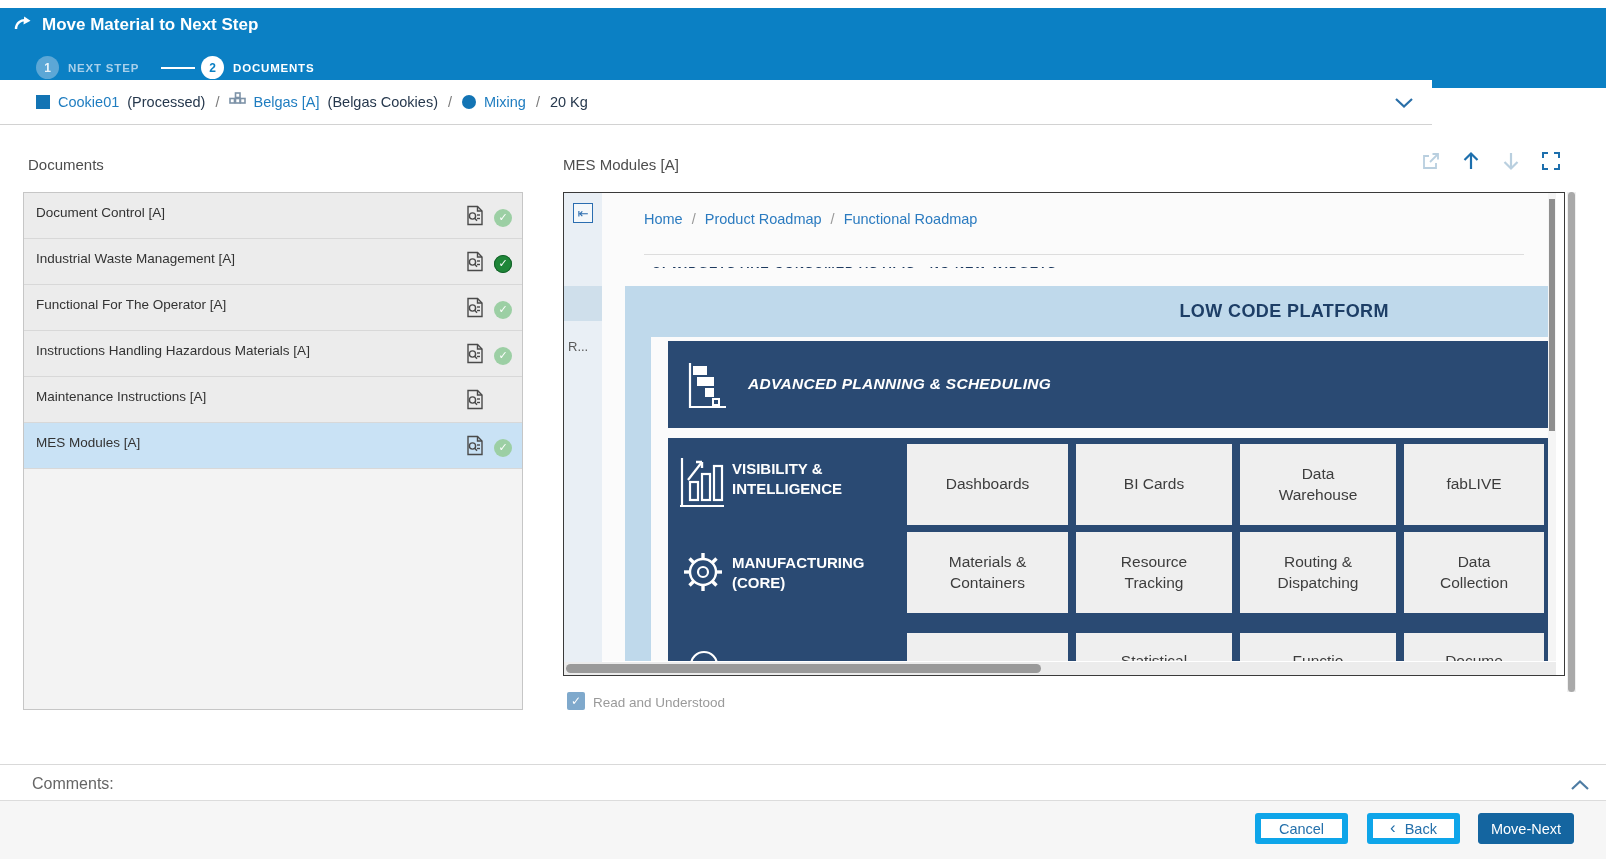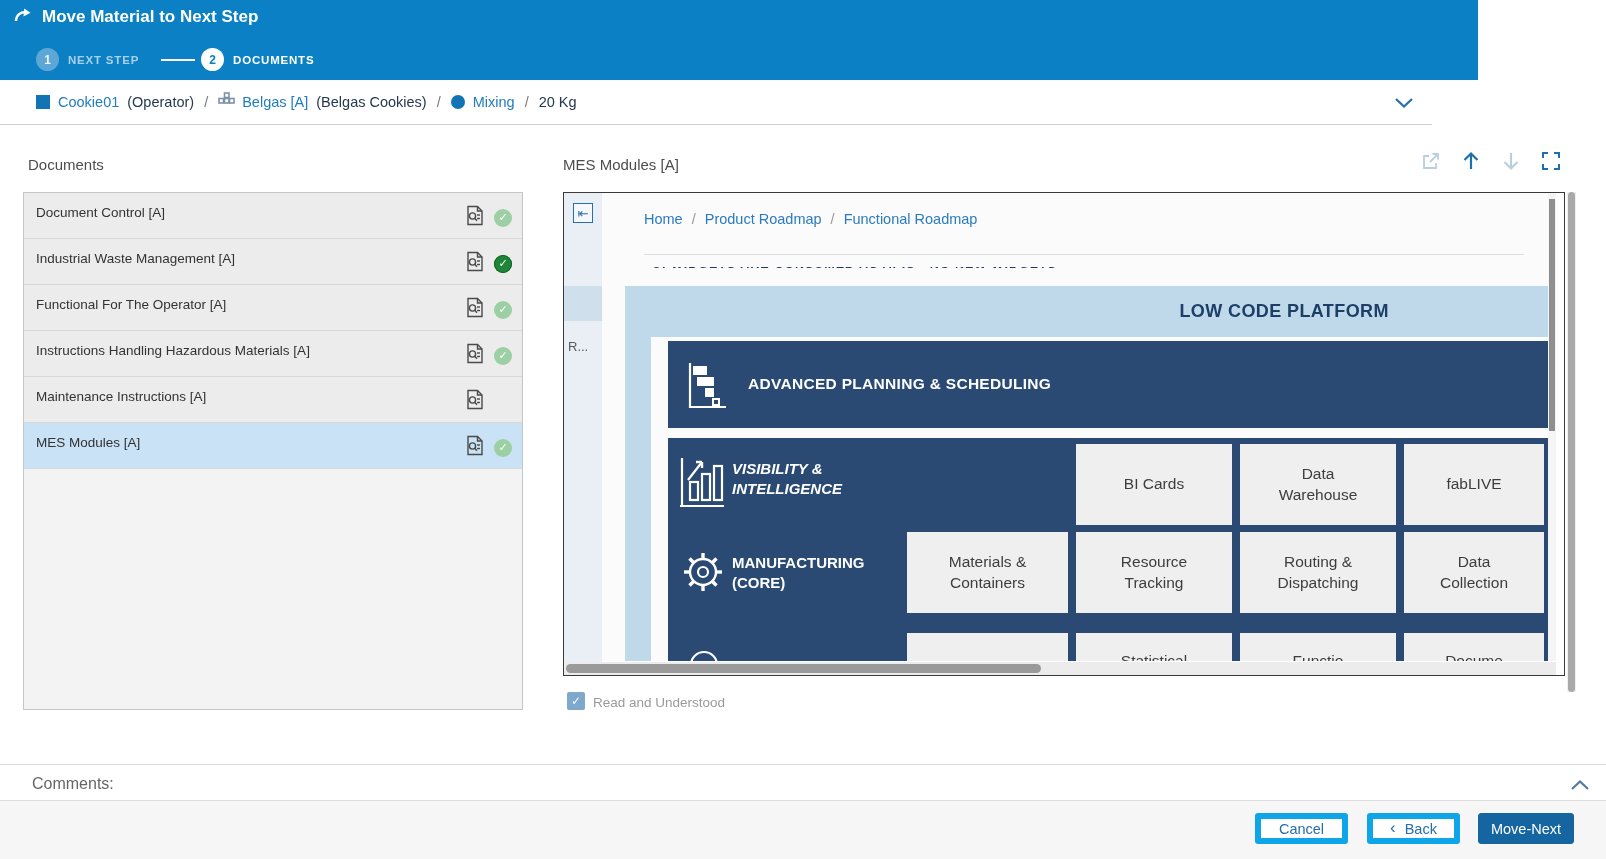--- a/index.html
+++ b/index.html
@@ -1,21 +1,21 @@
 <!DOCTYPE html>
 <html><head>
 <meta charset="utf-8">
 <style>
   * { margin:0; padding:0; box-sizing:border-box; }
   html,body { width:1606px; height:859px; background:#ffffff;
     font-family:"Liberation Sans","DejaVu Sans",sans-serif; }
   .stage { position:relative; width:1606px; height:859px; overflow:hidden; background:#fff; }
 
   
-  .app-header { position:absolute; left:0; top:0; width:1478px; height:80px; background:#0b80c4; }
+  .app-header { position:absolute; left:0; top:8px; width:1606px; height:80px; background:#0b80c4; }
   .hdr-row { position:absolute; left:14px; top:7px; display:flex; align-items:center; gap:9px; }
   .hdr-title { color:#fff; font-size:17px; font-weight:600; }
   .stepper { position:absolute; left:36px; top:48px; display:flex; align-items:center; }
   .step-circle { width:23px; height:23px; border-radius:50%; display:flex; align-items:center; justify-content:center; font-size:12px; font-weight:700; }
   .step1 { background:#5ca7d6; color:#eaf4fb; }
   .step2 { background:#ffffff; color:#0b80c4; }
   .step-label { font-size:11.5px; font-weight:600; letter-spacing:0.8px; margin-left:9px; }
   .lab-muted { color:#a9d0ea; }
   .lab-white { color:#ffffff; }
   .connector { width:34px; height:2px; background:#fff; margin:0 6px 0 22px; }
@@ -55,21 +55,21 @@
   .p-crumb { position:absolute; left:42px; top:18px; font-size:14.5px; color:#999; display:flex; gap:9px; }
   .p-link { color:#2b7bc0; cursor:pointer; }
   .p-divider { position:absolute; left:42px; top:61px; width:880px; height:1px; background:#ddd; }
   .p-clip { position:absolute; left:50px; top:74px; width:520px; height:7px; overflow:hidden; }
   .p-clip span { position:absolute; left:0; top:-10px; font-size:12.5px; font-weight:700; letter-spacing:1px; color:#1e3a5f; white-space:nowrap; }
   .band { position:absolute; left:23px; top:93px; width:931px; height:51px; background:#bfd9eb; }
   .band-label { position:absolute; left:70.8%; top:15px; transform:translateX(-50%); font-size:18px; font-weight:700; letter-spacing:0.4px; color:#1d3e66; }
   .band-side { position:absolute; left:23px; top:144px; width:26px; height:324px; background:#bfd9eb; }
   .aps { position:absolute; left:66px; top:148px; width:900px; height:87px; background:#2a4a73; }
   .aps-icon { position:absolute; left:18px; top:20px; }
-  .aps-label { position:absolute; left:80px; top:34px; color:#fff; font-size:15.5px; font-weight:700; letter-spacing:0.3px; }
+  .aps-label { position:absolute; left:80px; top:34px; color:#fff; font-size:15.5px; font-weight:700; letter-spacing:0.3px;font-style:italic; }
   .grid { position:absolute; left:66px; top:245px; width:900px; height:300px; background:#2a4a73; }
   .g-lab { position:absolute; left:0; width:237px; color:#fff; }
   .g-lab-text { position:absolute; left:64px; font-size:15px; font-weight:700; white-space:pre-line; line-height:1.35; }
   .g-cell { position:absolute; background:#efefef; color:#3d3d3d; font-size:15.5px; display:flex; align-items:center; justify-content:center; text-align:center; line-height:1.35; padding:0 26px; }
   .g-cell.frag { align-items:flex-start; padding-top:18px; }
   .p-vscroll { position:absolute; right:0; top:0; width:8px; height:468px; background:#f5f5f5; }
   .p-vthumb { position:absolute; left:1px; top:6px; width:6px; height:232px; background:#8f8f8f; }
   .v-hscroll { position:absolute; left:0; bottom:0; height:13px; width:992px; background:#ececec; }
   .v-hthumb { position:absolute; left:2px; top:2px; width:475px; height:9px; background:#9a9a9a; border-radius:5px; }
   .outer-vscroll { position:absolute; left:1567px; top:192px; width:9px; height:500px; background:#f0f0f0; }
@@ -112,21 +112,21 @@
       <span class="connector"></span>
       <span class="step-circle step2">2</span>
       <span class="step-label lab-white">DOCUMENTS</span>
     </div>
   </div>
 
   <div class="crumb-bar">
     <div class="crumb-content">
       <span class="sq-icon"></span>
       <span class="crumb-link">Cookie01</span>
-      <span class="crumb-suffix">(Operator)</span>
+      <span class="crumb-suffix">(Processed)</span>
       <span class="crumb-sep">/</span>
       <span class="mat-icon">
         <svg width="17" height="17" viewBox="0 0 17 17" fill="none" stroke="#7d93a8" stroke-width="1.6">
             <rect x="6.5" y="1" width="4.5" height="4.5"></rect>
             <rect x="1" y="6.5" width="4.5" height="4.5"></rect>
             <rect x="11.5" y="6.5" width="4.5" height="4.5"></rect>
             <rect x="6.5" y="6.5" width="4.5" height="4.5"></rect>
           </svg>
       </span>
       <span class="crumb-link">Belgas [A]</span>
@@ -305,36 +305,37 @@
               <rect x="12" y="17" width="15" height="7" fill="#fff"></rect>
               <rect x="20" y="28" width="7" height="7" fill="#fff"></rect>
               <rect x="27" y="38" width="6" height="6" fill="none"></rect>
             </svg>
         </span>
         <span class="aps-label">ADVANCED PLANNING &amp; SCHEDULING</span>
       </div>
 
       <div class="grid">
 
-        <div class="g-lab" style="top:0; height:87px;font-style:italic;">
+        <div class="g-lab" style="top:0; height:87px;">
           <span style="position:absolute; left:10px; top:18px;">
             <svg width="48" height="52" viewBox="0 0 48 52" fill="none" stroke="#fff" stroke-width="2.2">
                 <path d="M4 2 V50"></path>
                 <path d="M2 50 H46"></path>
                 <rect x="12" y="26" width="8" height="18"></rect>
                 <rect x="24" y="18" width="8" height="26"></rect>
                 <rect x="36" y="10" width="8" height="34"></rect>
                 <path d="M10 24 L24 6"></path>
                 <path d="M24 6 L18 6 M24 6 L24 12" stroke-width="2.4"></path>
               </svg>
           </span>
           <span class="g-lab-text" style="top:21px;">VISIBILITY &amp;
 INTELLIGENCE</span>
         </div>
 
+        <div class="g-cell" style="left:239px; top:6px; width:161px; height:81px;">Dashboards</div>
         <div class="g-cell" style="left:408px; top:6px; width:156px; height:81px;">BI Cards</div>
         <div class="g-cell" style="left:572px; top:6px; width:156px; height:81px;">Data Warehouse</div>
         <div class="g-cell" style="left:736px; top:6px; width:140px; height:81px;">fabLIVE</div>
 
         <div class="g-lab" style="top:87px; height:94px;">
           <span style="position:absolute; left:10px; top:22px;">
             <svg width="50" height="50" viewBox="0 0 50 50" fill="none" stroke="#fff">
                 <circle cx="25" cy="25" r="13" stroke-width="2.4"></circle>
                 <circle cx="25" cy="25" r="5" stroke-width="2.2"></circle>
                 <g stroke-width="3.4">

